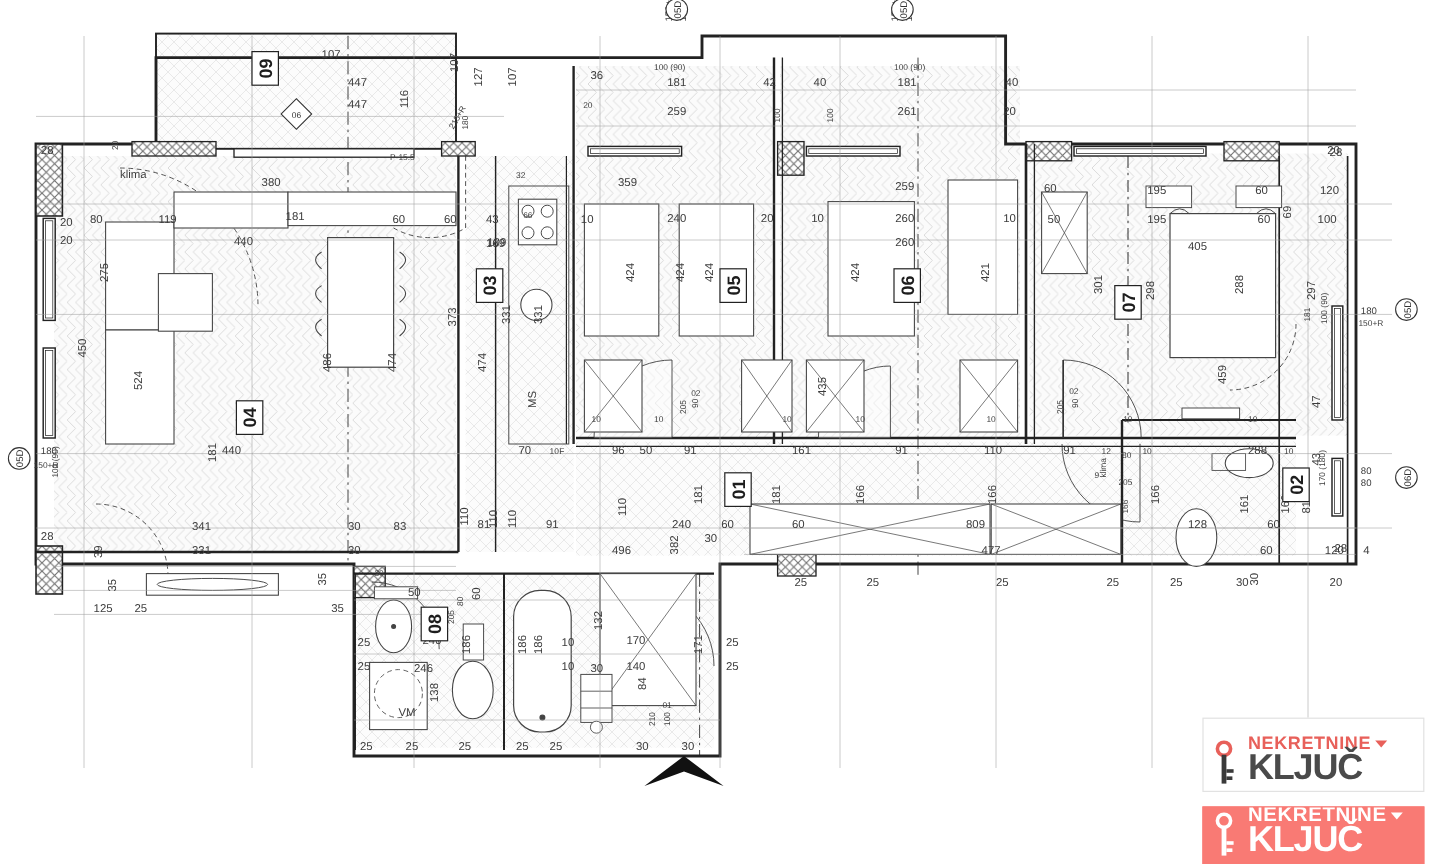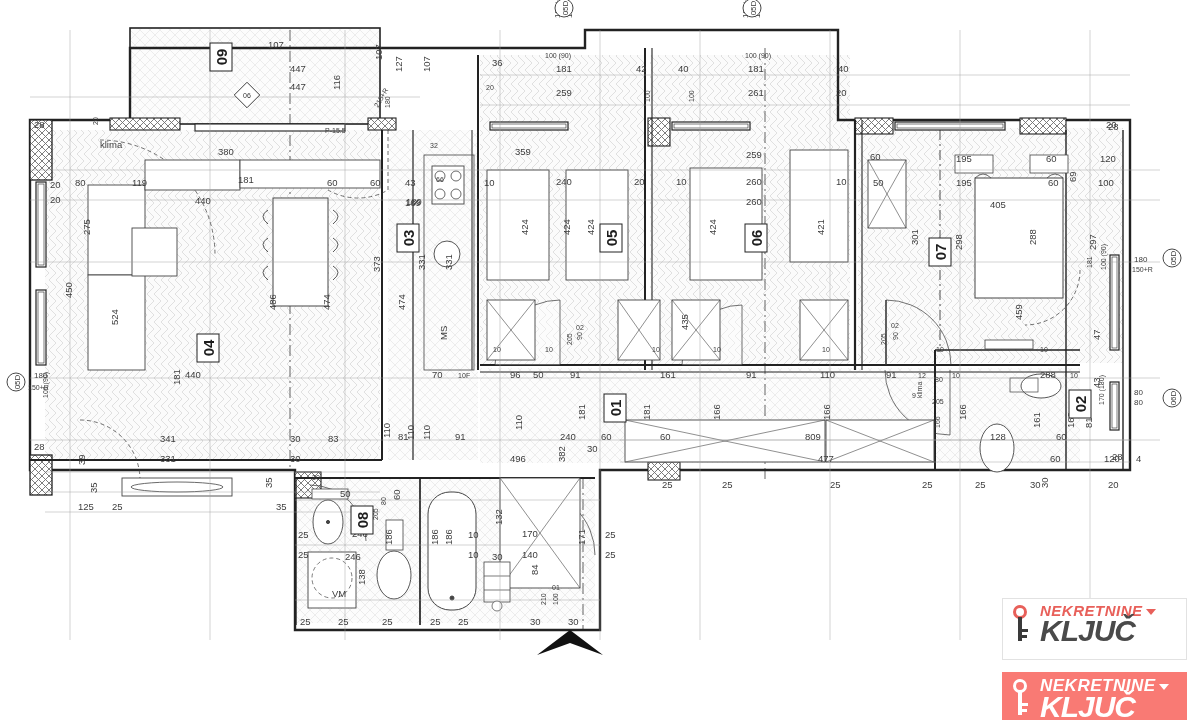--- a/index.html
+++ b/index.html
@@ -3,21 +3,21 @@
 <meta charset="utf-8">
 <style>
   html,body{margin:0;padding:0;background:#ffffff;}
   body{width:1200px;height:720px;overflow:hidden;
        font-family:"Liberation Sans", sans-serif;}
   #stage{position:relative;width:1200px;height:720px;background:#ffffff;}
   svg#plan{position:absolute;left:0;top:0;width:1200px;height:720px;}
 
   
   .wm{position:absolute;background:#ffffff;border:1px solid #e2e2e2;
-      box-sizing:border-box;display:flex;align-items:flex-start;font-style:italic;}
+      box-sizing:border-box;display:flex;align-items:flex-end;}
   #wm1{left:1002px;top:598px;width:185px;height:62px;padding:4px 8px;}
   #wm2{left:1002px;top:672px;width:185px;height:48px;background:#f97a74;
        border-color:#f97a74;padding:4px 8px;overflow:hidden;}
   .wmkey{flex:0 0 auto;width:26px;height:40px;position:relative;margin-right:3px;}
   .wmkey .kc{position:absolute;left:2px;top:2px;width:14px;height:14px;
      border-radius:50%;border:3px solid #e8605a;box-sizing:border-box;background:#fff;}
   .wmkey .kb{position:absolute;left:7px;top:14px;width:4px;height:24px;background:#3a3a3a;}
   .wmkey .kt1{position:absolute;left:11px;top:26px;width:6px;height:3px;background:#3a3a3a;}
   .wmkey .kt2{position:absolute;left:11px;top:32px;width:5px;height:3px;background:#3a3a3a;}
   .wmtxt{flex:1 1 auto;line-height:1;}

